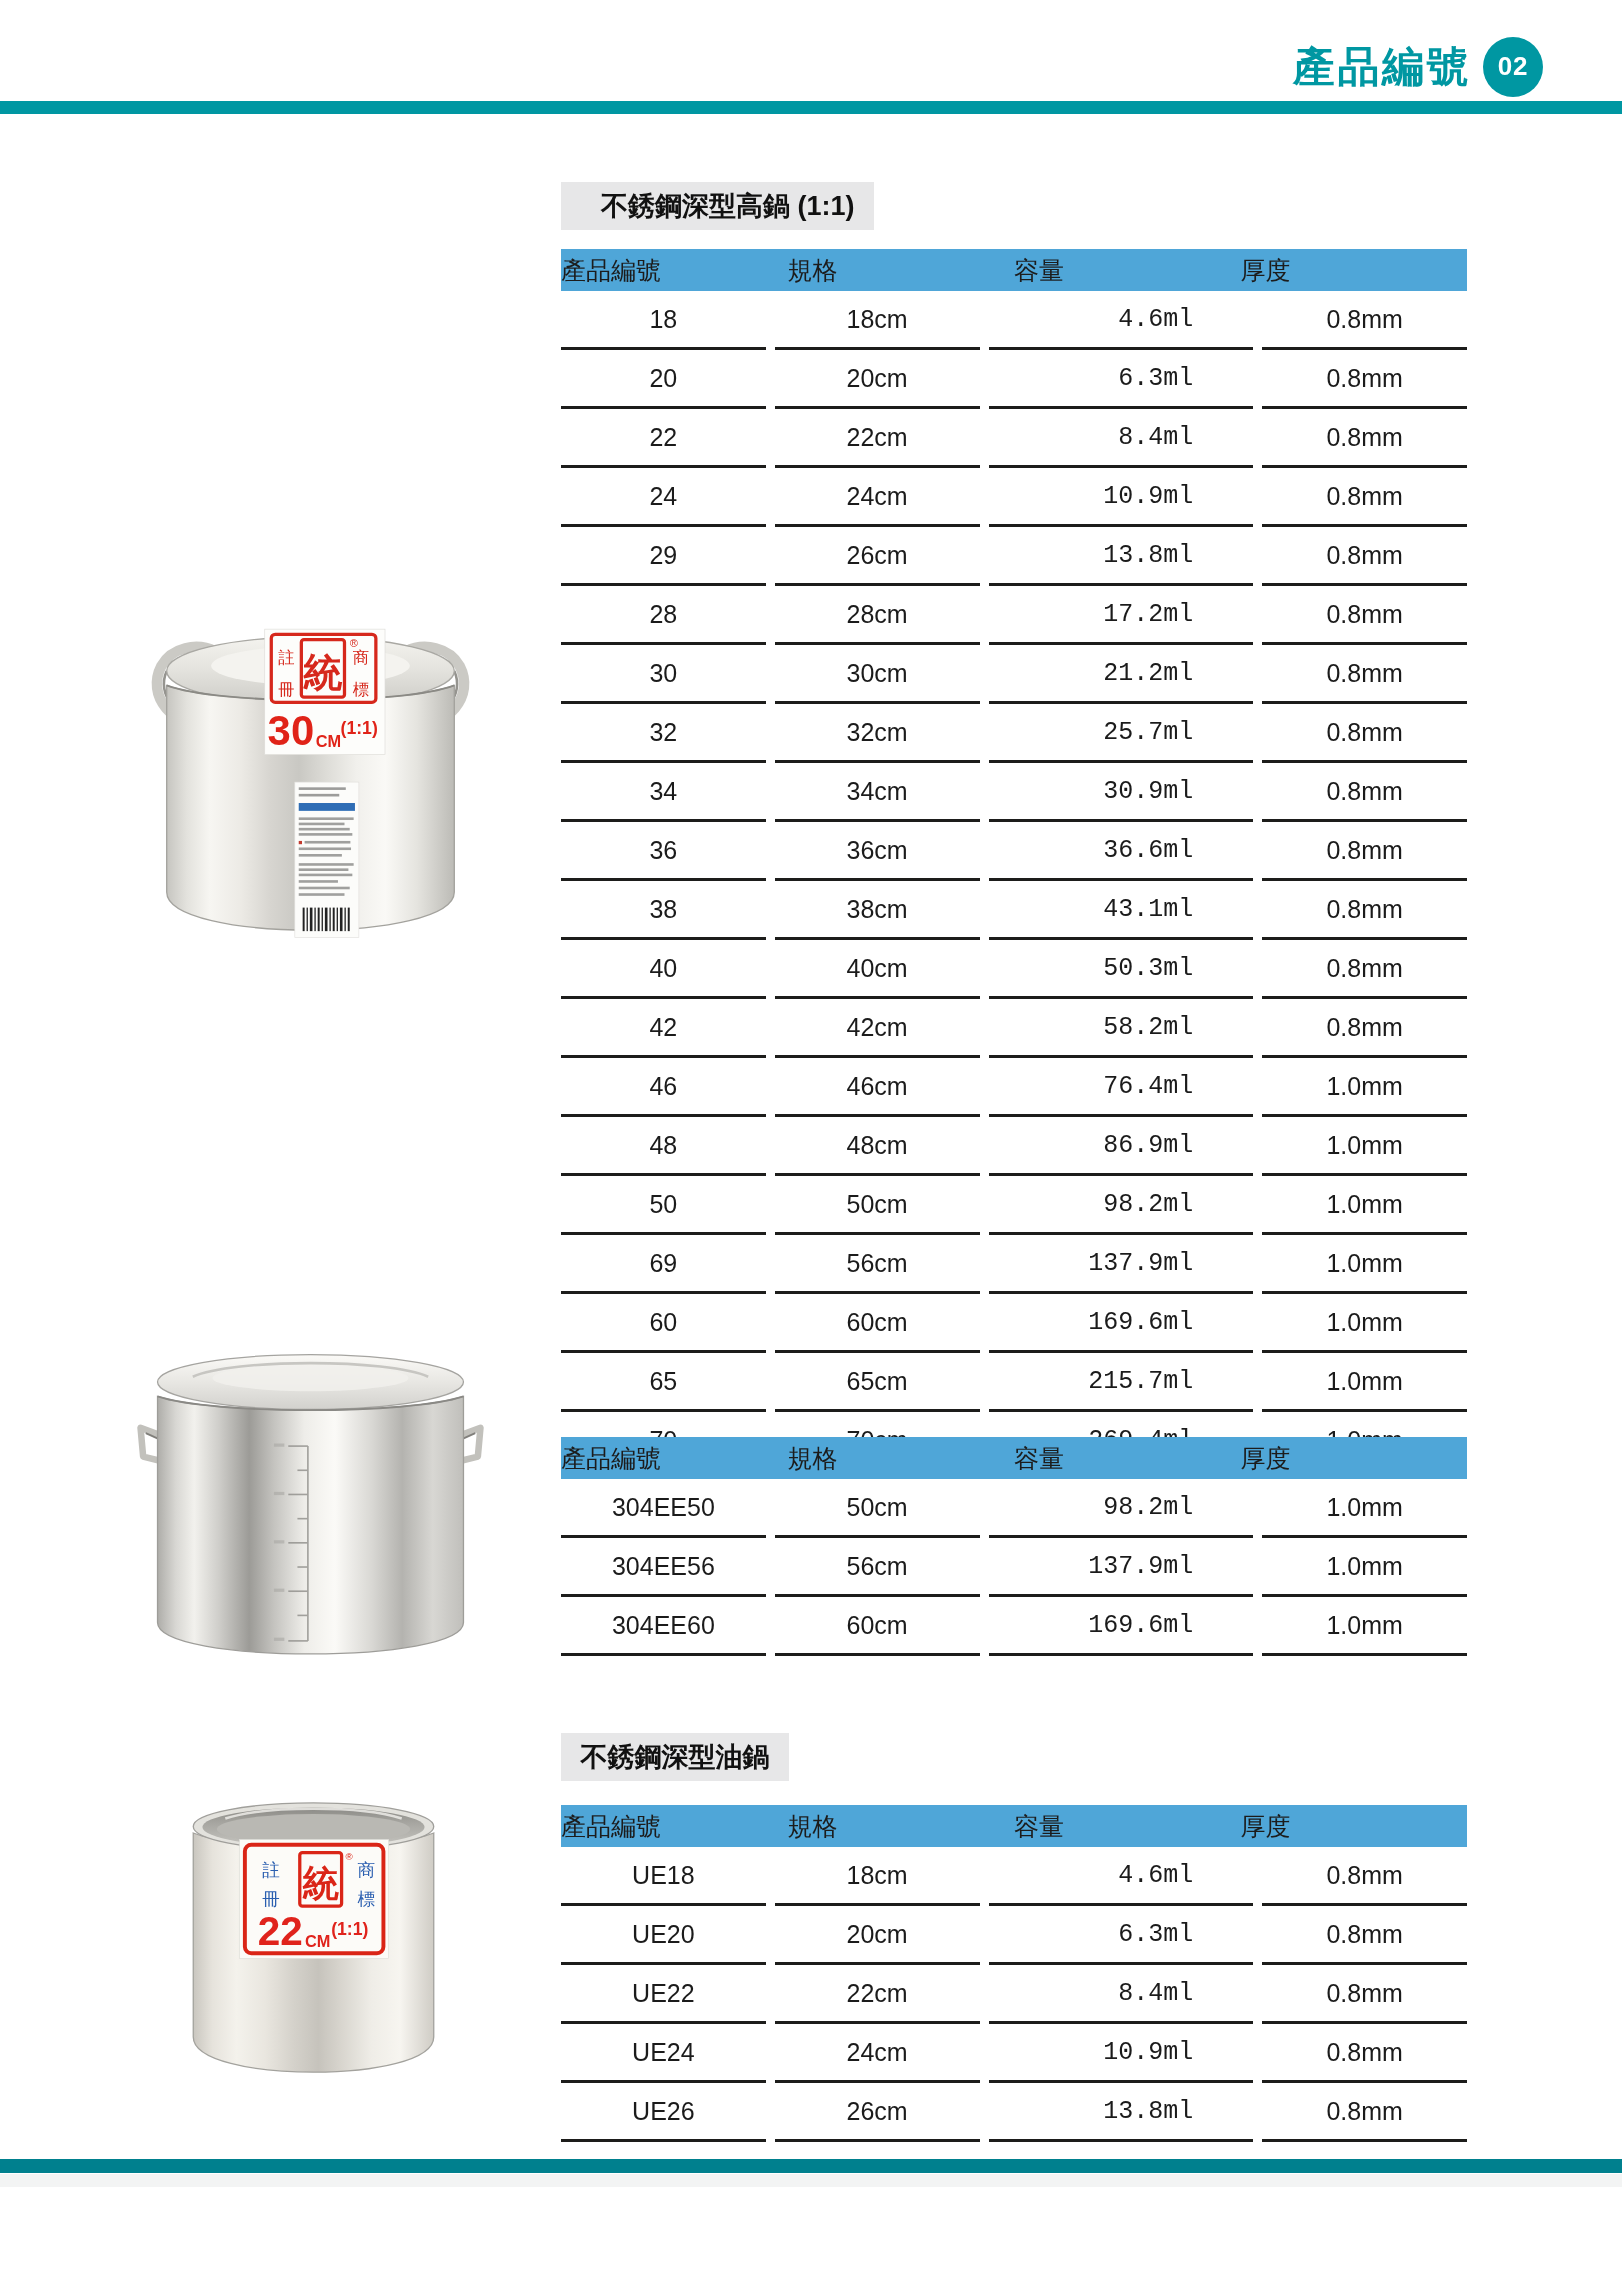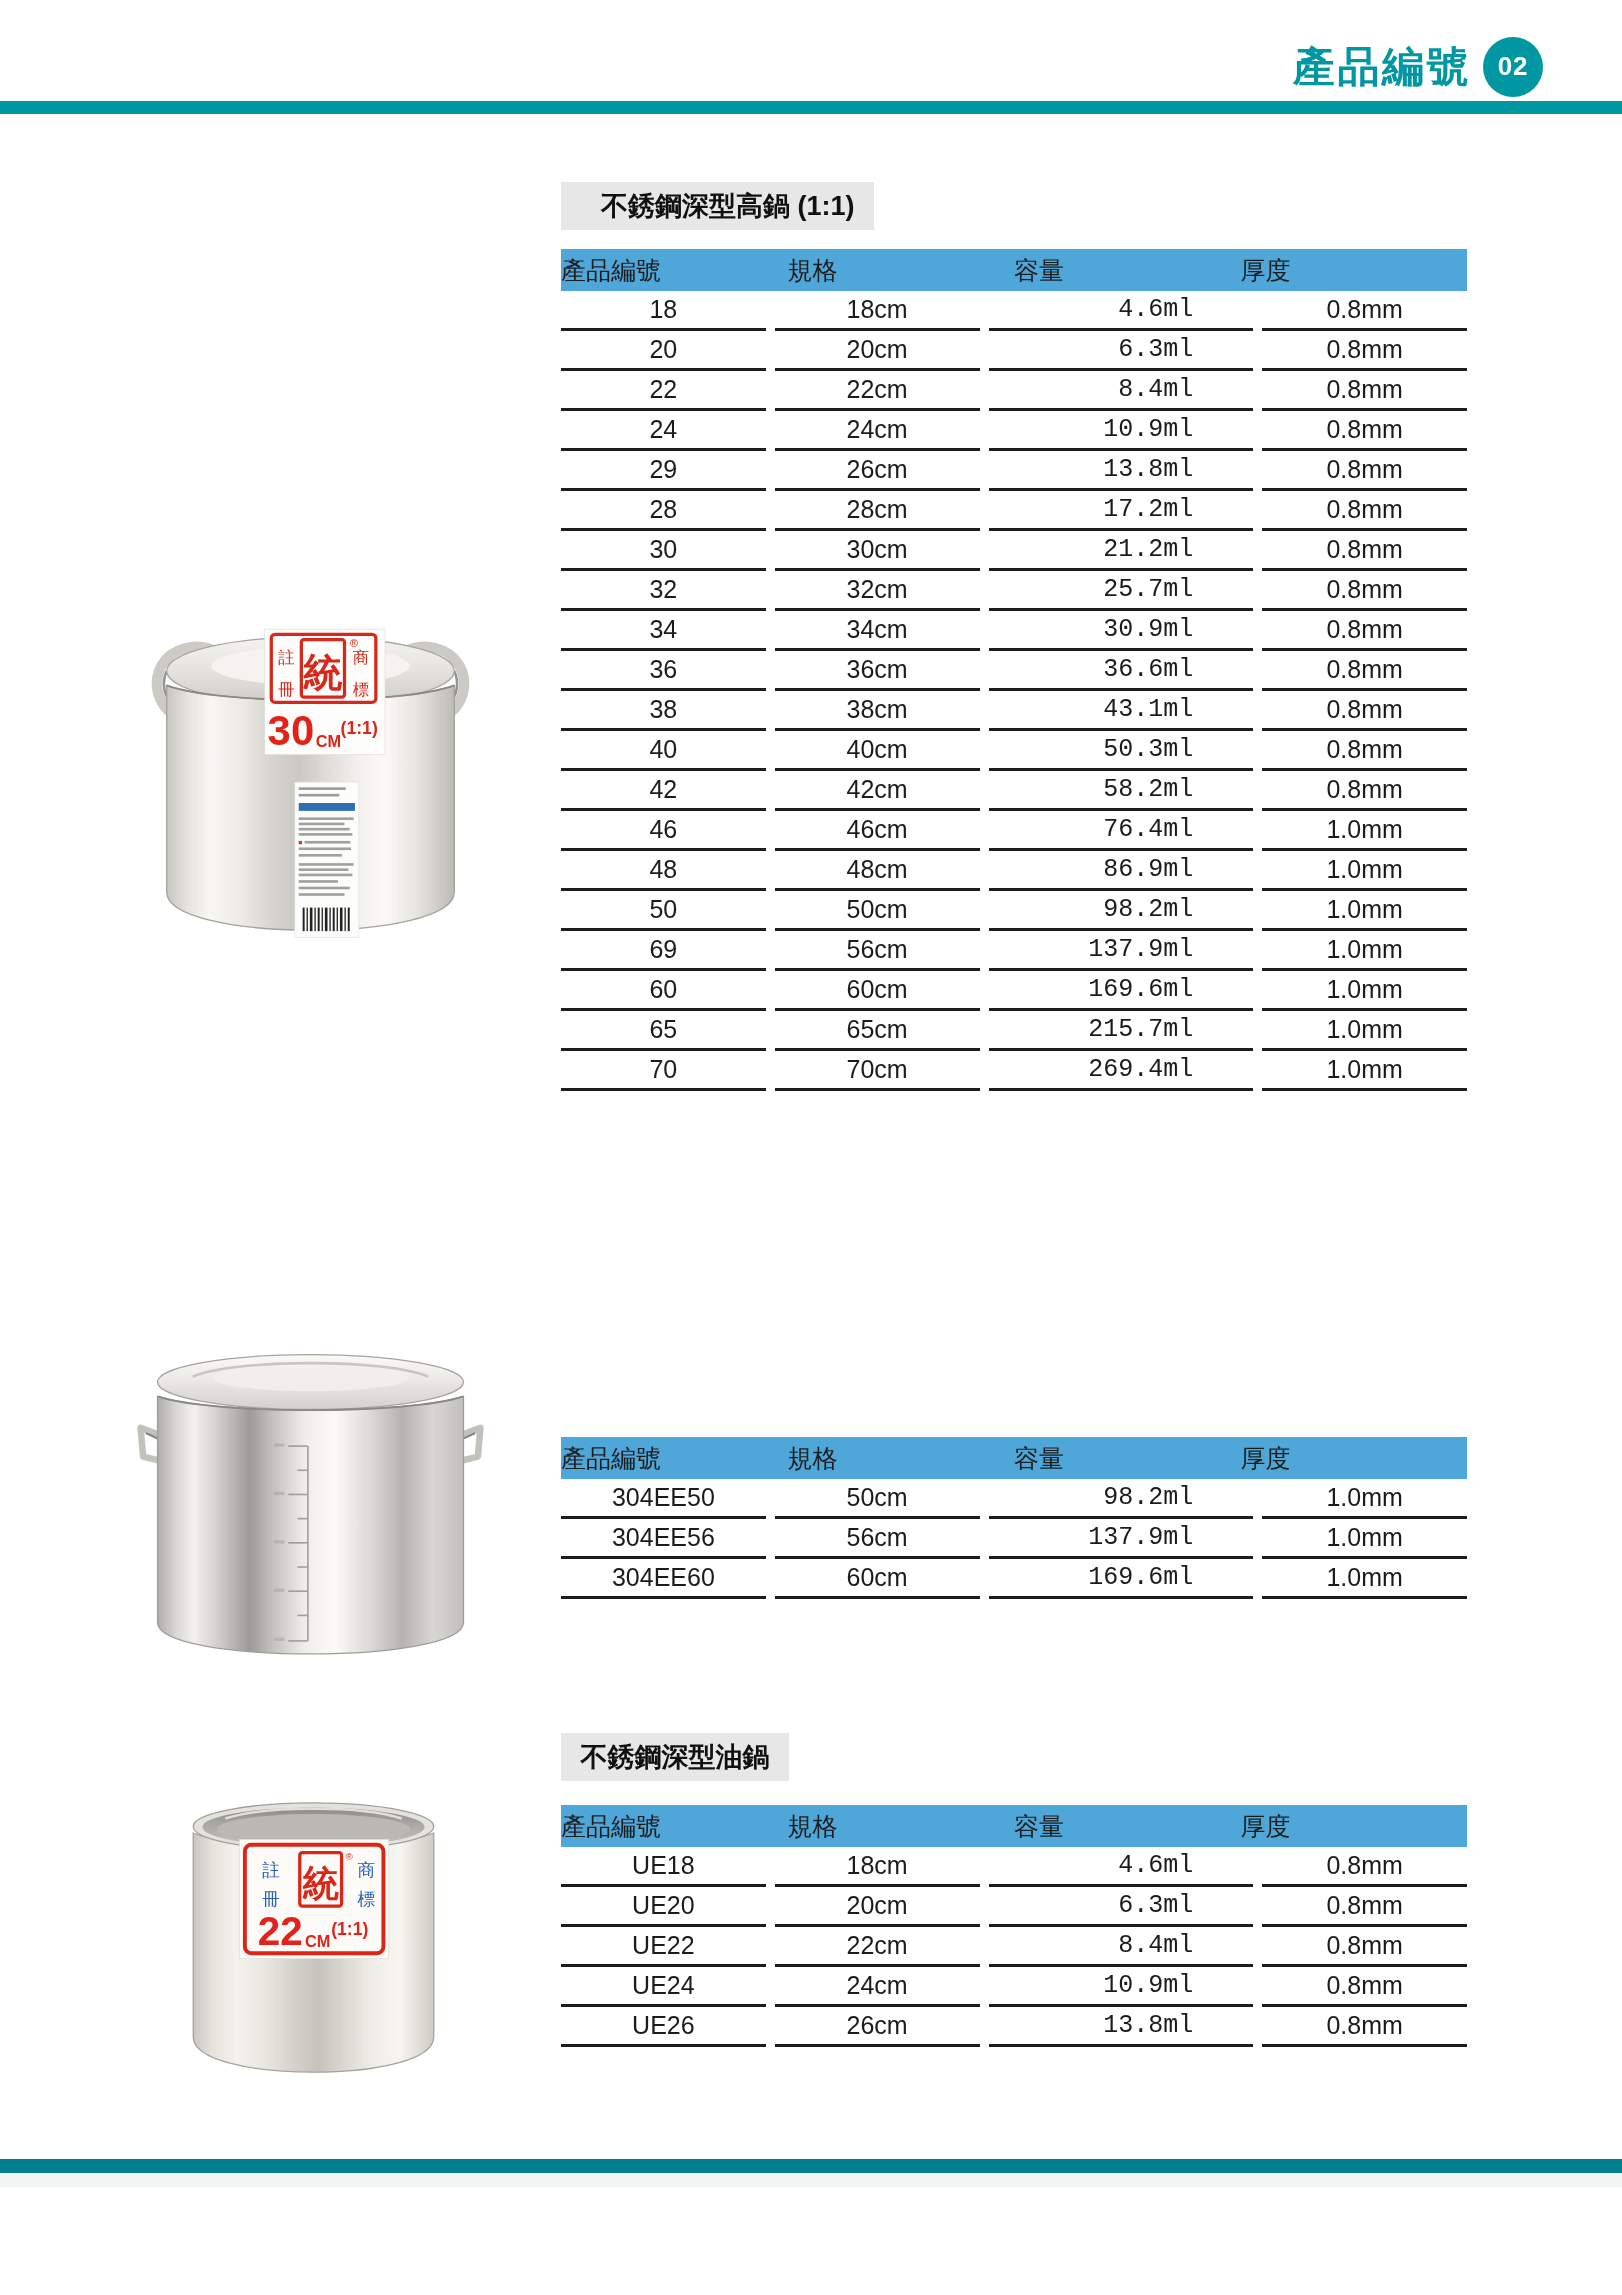--- a/index.html
+++ b/index.html
@@ -19,21 +19,21 @@
   
   .section-title{position:absolute;left:561px;height:48px;background:var(--title_box_gray,#E7E7E8);
                  display:flex;align-items:center;padding:0 19.6px;font-size:27px;font-weight:bold;color:#111111;white-space:nowrap;}
   .s1{top:182px;padding-left:40px;} .s2{top:1361px;} .s3{top:1733px;}
 
   
   .spec-table{position:absolute;left:561px;width:906px;}
   .t1{top:249px;} .t2{top:1437px;} .t3{top:1805px;}
   .thead{display:flex;align-items:center;height:42px;background:var(--table_header_blue,#4FA6D8);}
   .th{flex:1;font-size:25px;color:#1c1c1c;font-weight:500;}
-  .trow{display:flex;gap:9px;height:40px;}
+  .trow{display:flex;gap:9px;height:59px;}
   .td{flex:1;display:flex;align-items:center;justify-content:center;font-size:25px;color:#1b1b1b;
       border-bottom:3.9px solid var(--row_separator,#1D1D1B);box-sizing:border-box;}
   .td.col2{justify-content:flex-end;padding-right:60px;font-family:Liberation Mono, monospace;}
 
   
   .pot{position:absolute;}
   .pot1{left:134px;top:586px;}
   .pot2{left:134px;top:1348px;}
   .pot3{left:173px;top:1796px;}
   svg text{font-family:"Liberation Sans","DejaVu Sans",sans-serif;}

